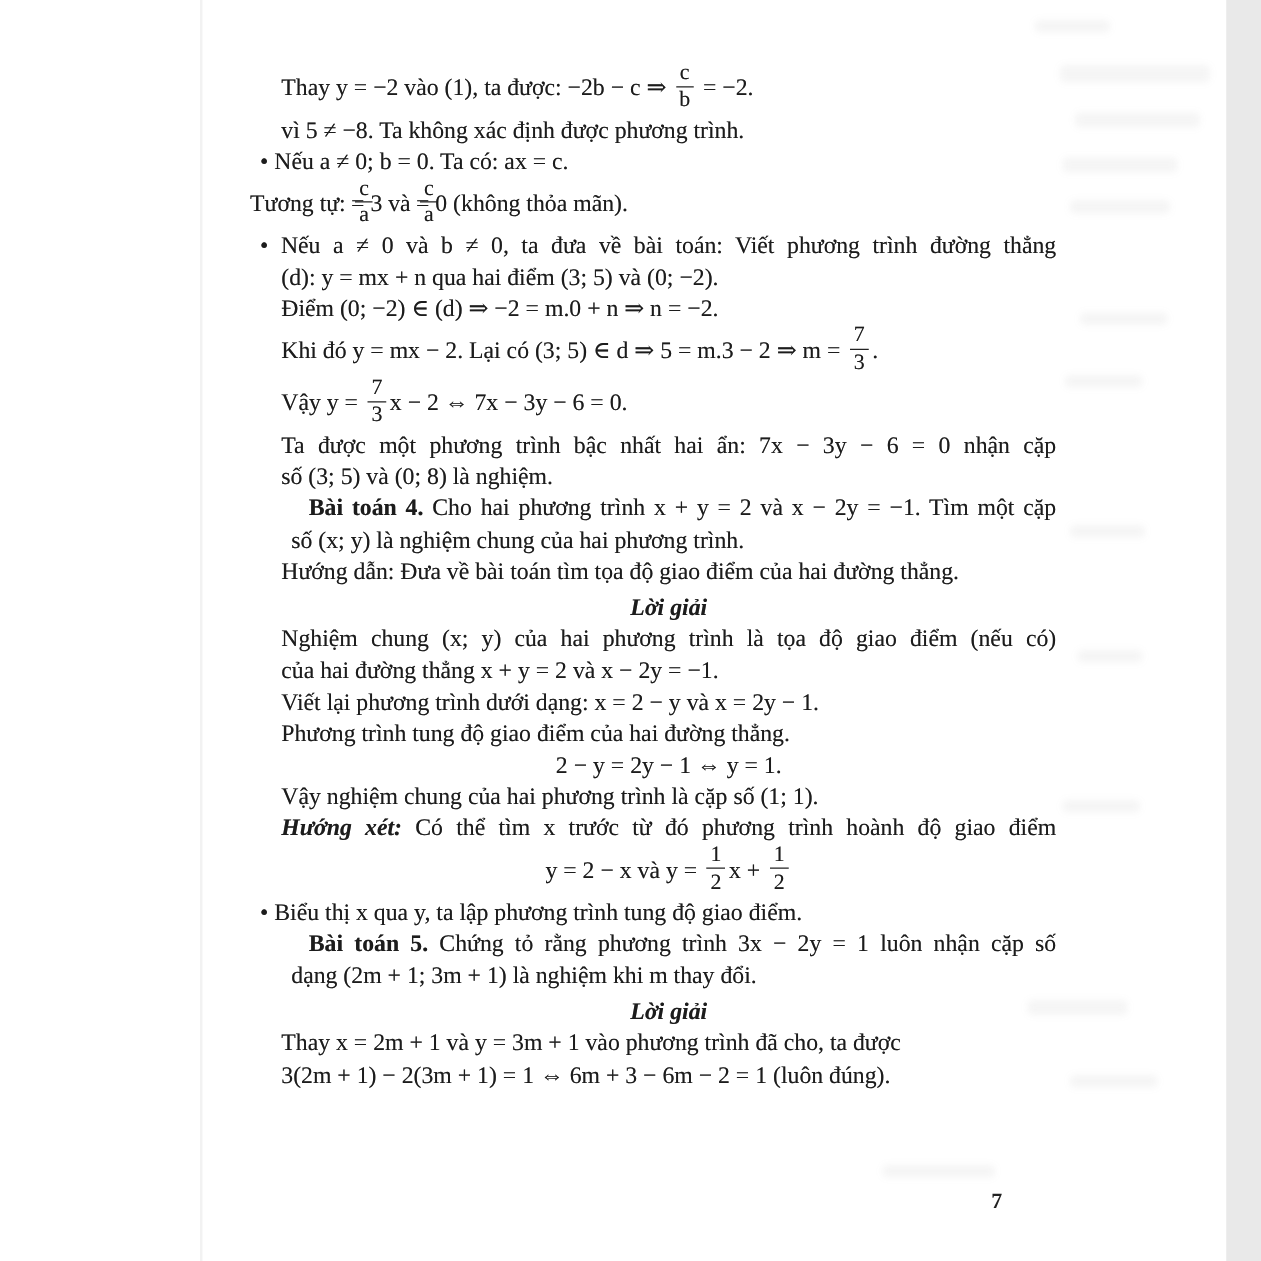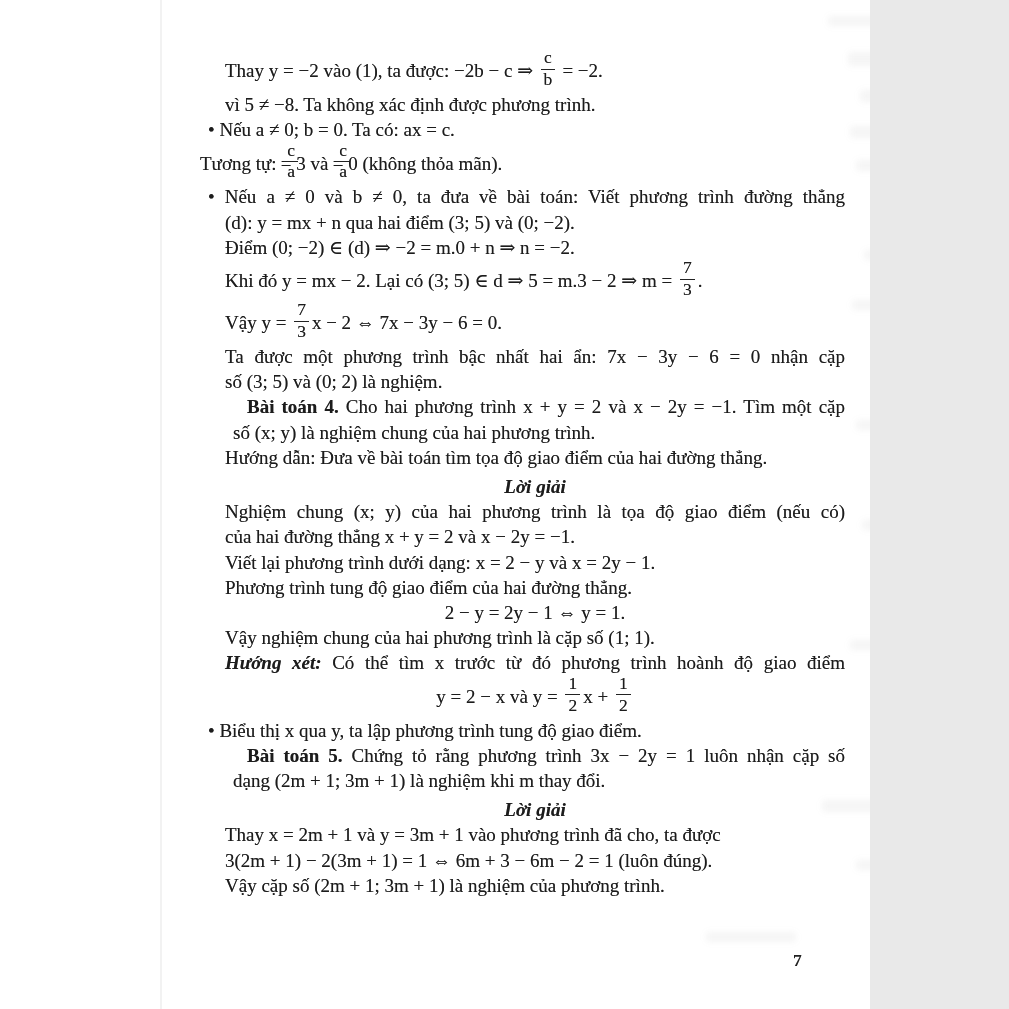--- a/index.html
+++ b/index.html
@@ -1,18 +1,18 @@
 <!DOCTYPE html>
 <html><head>
 <meta charset="utf-8">
 <style>
   html,body{margin:0;padding:0;background:#e9e9e9;}
   .page{
     position:relative;
-    width:870px;height:1009px;
+    width:981px;height:1009px;
     background:#ffffff;
     overflow:hidden;
     font-family:"Liberation Serif","DejaVu Serif",serif;
     color:#1c1c1c;
   }
   .scan-edge{
     position:absolute;left:160px;top:0;width:2px;height:100%;
     background:rgba(0,0,0,0.05);
   }
   .content{
@@ -105,21 +105,21 @@
         <span>.</span>
     </div>
 
     <div class="ln tall">
       <span>Vậy y = </span>
         <span class="frac"><span class="num">7</span><span class="den">3</span></span>
         <span>x − 2 ⇔ 7x − 3y − 6 = 0.</span>
     </div>
 
     <div class="ln justify">Ta được một phương trình bậc nhất hai ẩn: 7x − 3y − 6 = 0 nhận cặp</div>
-    <div class="ln">số (3; 5) và (0; 2) là nghiệm.</div>
+    <div class="ln">số (3; 5) và (0; 8) là nghiệm.</div>
 
     <div class="ln baitoan justify">
       <span class="b">Bài toán 4.</span><span> Cho hai phương trình x + y = 2 và x − 2y = −1. Tìm một cặp</span>
     </div>
     <div class="ln" style="padding-left:8px;">số (x; y) là nghiệm chung của hai phương trình.</div>
 
     <div class="ln">
       <span class="i">Hướng dẫn:</span><span> Đưa về bài toán tìm tọa độ giao điểm của hai đường thẳng.</span>
     </div>
 
@@ -149,19 +149,18 @@
 
     <div class="ln baitoan justify">
       <span class="b">Bài toán 5.</span><span> Chứng tỏ rằng phương trình 3x − 2y = 1 luôn nhận cặp số</span>
     </div>
     <div class="ln" style="padding-left:8px;">dạng (2m + 1; 3m + 1) là nghiệm khi m thay đổi.</div>
 
     <div class="ln center bi heading">Lời giải</div>
 
     <div class="ln">Thay x = 2m + 1 và y = 3m + 1 vào phương trình đã cho, ta được</div>
     <div class="ln">3(2m + 1) − 2(3m + 1) = 1 ⇔ 6m + 3 − 6m − 2 = 1 (luôn đúng).</div>
-    <div class="ln">Vậy cặp số (2m + 1; 3m + 1) là nghiệm của phương trình.</div>
 
   </div>
 
   <div class="page-number">7</div>
 
 </div>
 
 </body></html>

